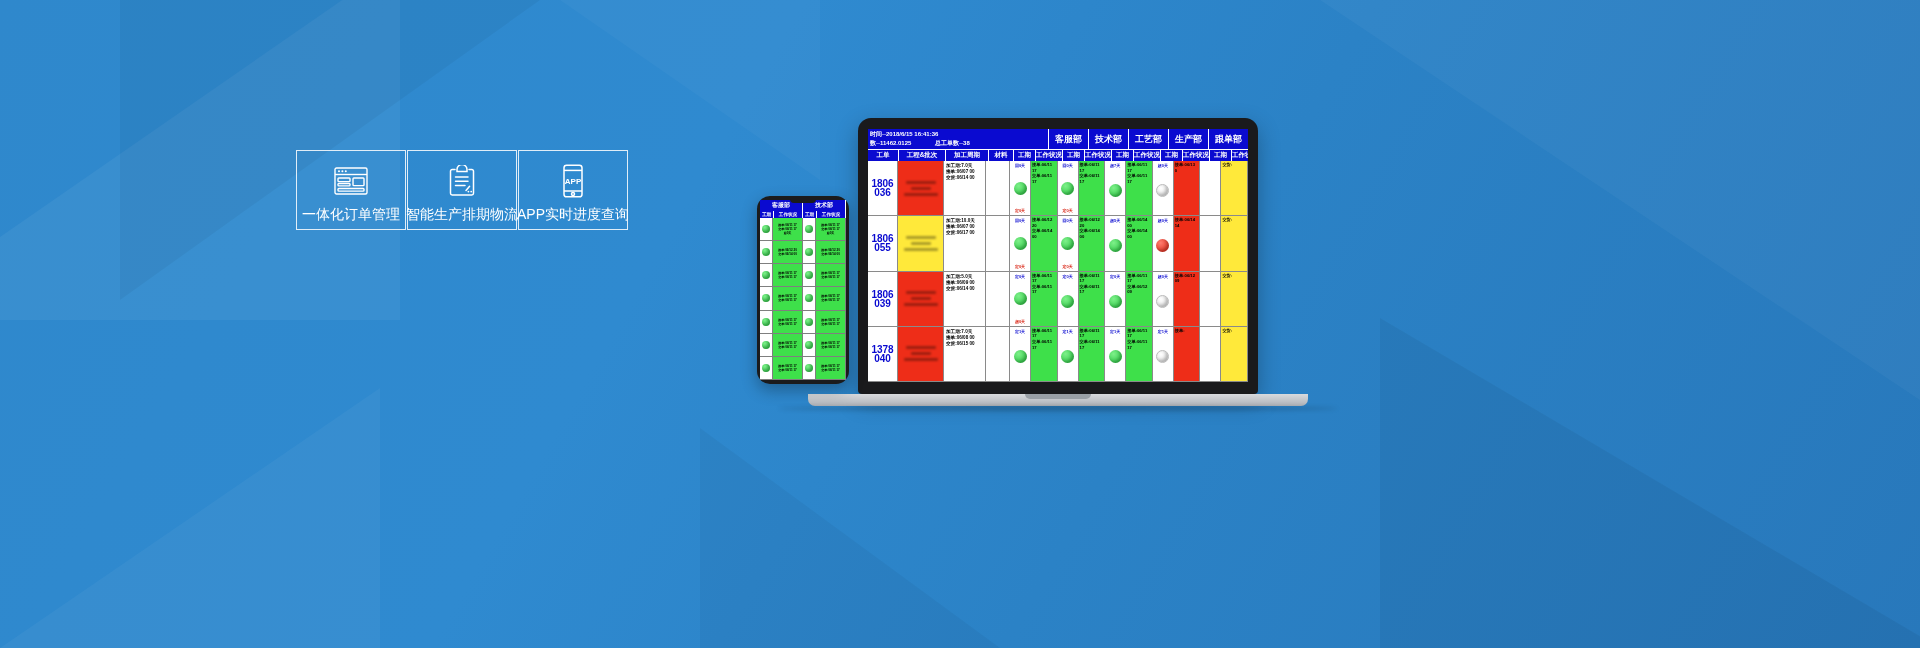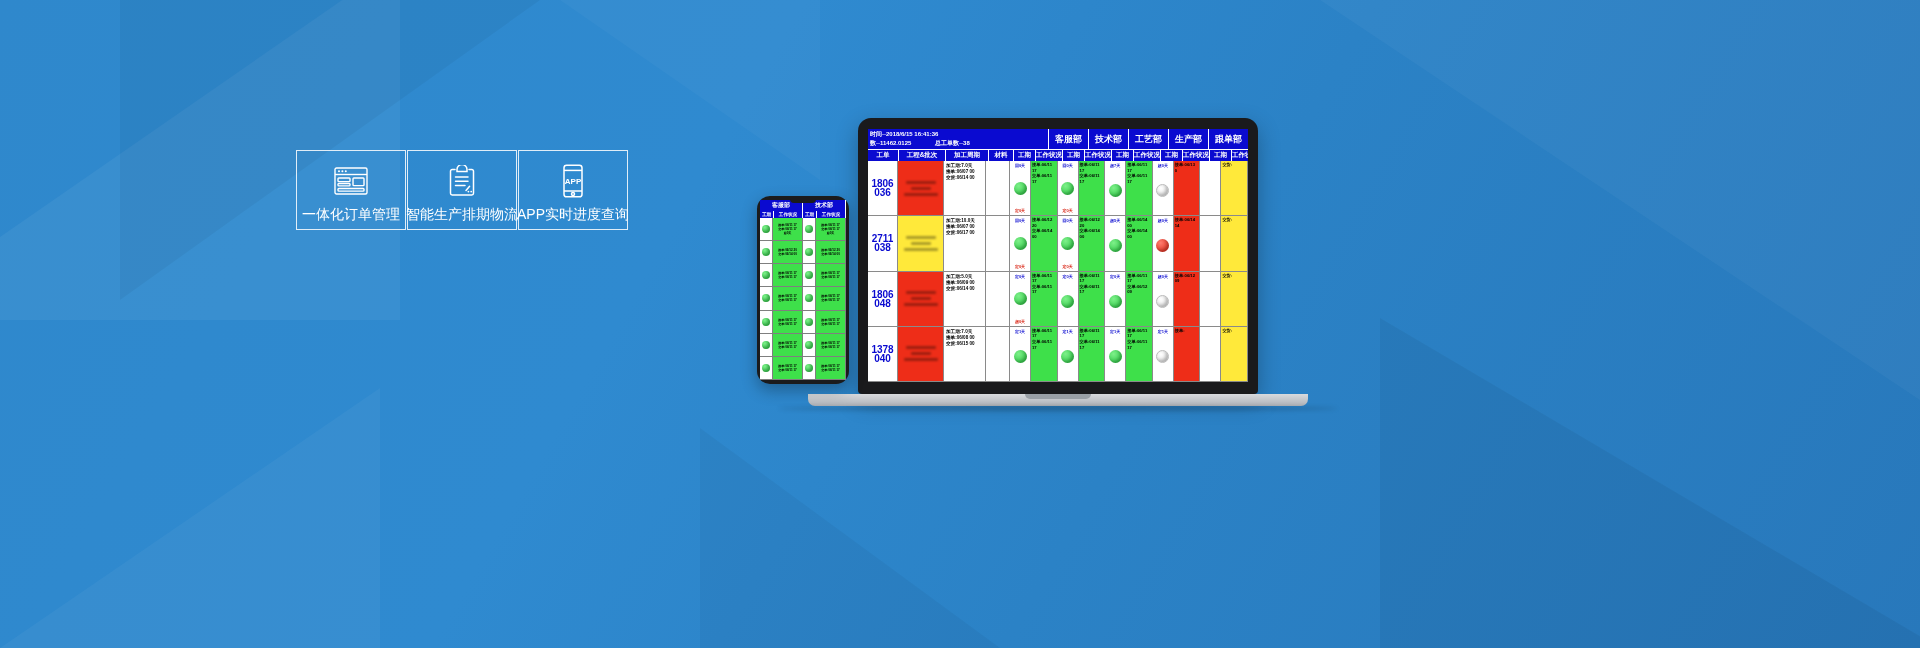--- a/index.html
+++ b/index.html
@@ -394,21 +394,21 @@
                 <div class="cell c-dur">
                   <div class="tag blue"></div>
                   <div style="height: 13px;"></div>
                   <div class="tag red"></div>
                 </div>
                 <div class="cell c-sta" style="background: rgb(255, 233, 58);">
                   <div>交货:</div>
                 </div>
               </div>
               <div class="row">
-                <div class="cell c-wo">2711 038</div>
+                <div class="cell c-wo">1806 055</div>
                 <div class="cell c-prj" style="background: rgb(255, 233, 58);">
                   <div class="blur">
                     <b style="width: 30px;"></b>
                     <b style="width: 20px;"></b>
                     <b style="width: 34px;"></b>
                   </div>
                 </div>
                 <div class="cell c-cyc">
                   <div>加工期:10.0天</div>
                   <div>接单:06/07 00</div>
@@ -453,21 +453,21 @@
                 <div class="cell c-dur">
                   <div class="tag blue"></div>
                   <div style="height: 13px;"></div>
                   <div class="tag red"></div>
                 </div>
                 <div class="cell c-sta" style="background: rgb(255, 233, 58);">
                   <div>交货:</div>
                 </div>
               </div>
               <div class="row">
-                <div class="cell c-wo">1806 048</div>
+                <div class="cell c-wo">1806 039</div>
                 <div class="cell c-prj" style="background: rgb(238, 45, 24);">
                   <div class="blur">
                     <b style="width: 30px;"></b>
                     <b style="width: 20px;"></b>
                     <b style="width: 34px;"></b>
                   </div>
                 </div>
                 <div class="cell c-cyc">
                   <div>加工期:5.0天</div>
                   <div>接单:06/09 00</div>

